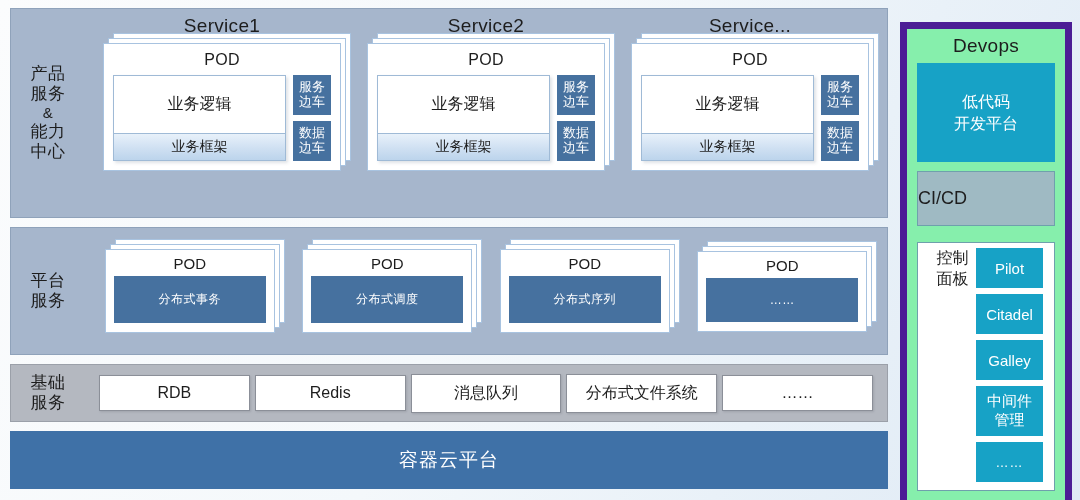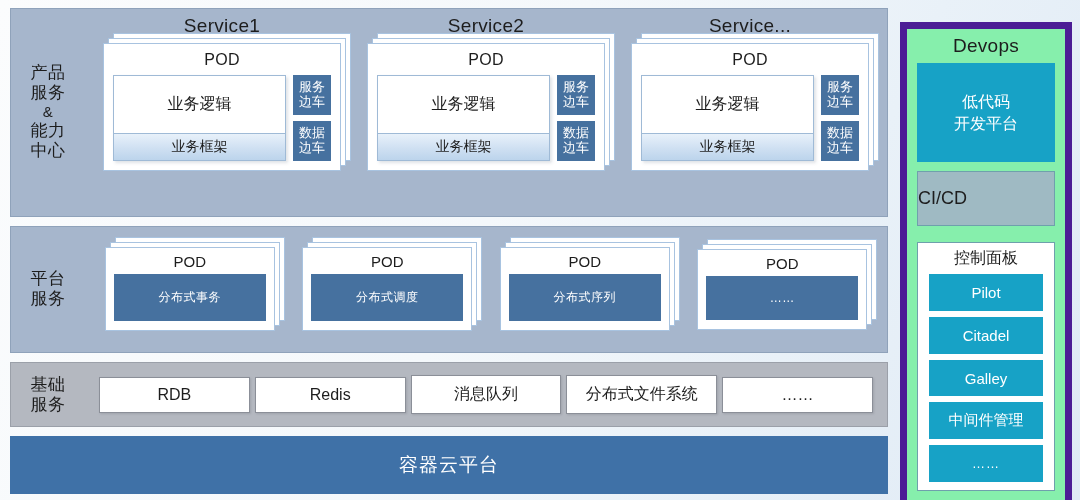--- a/index.html
+++ b/index.html
@@ -204,21 +204,21 @@
   .plat-box {
     background: #46719f;
     color: #ffffff;
     font-size: 12px;
     text-align: center;
     padding: 15px 0;
     letter-spacing: 0.5px;
   }
 
   
-  .band-basic { height: 66px; }
+  .band-basic { height: 58px; }
   .band-basic .band-body {
     gap: 5px;
     padding: 0 14px;
   }
   .basic-box {
     flex: 1 1 0;
     background: #ffffff;
     border: 1px solid #8b8f98;
     text-align: center;
     font-size: 16px;
@@ -286,21 +286,20 @@
     margin-bottom: 16px;
   }
   .ctrl-panel {
     width: 100%;
     flex: 1 1 auto;
     background: #ffffff;
     border: 1px solid #6fa0ac;
     box-sizing: border-box;
     padding: 5px 11px 8px 11px;
     display: flex;
-    flex-direction: column;
   }
   .ctrl-title {
     text-align: center;
     font-size: 16px;
     color: #1d1d1d;
     margin-bottom: 5px;
   }
   .ctrl-list {
     flex: 1 1 auto;
     display: flex;

